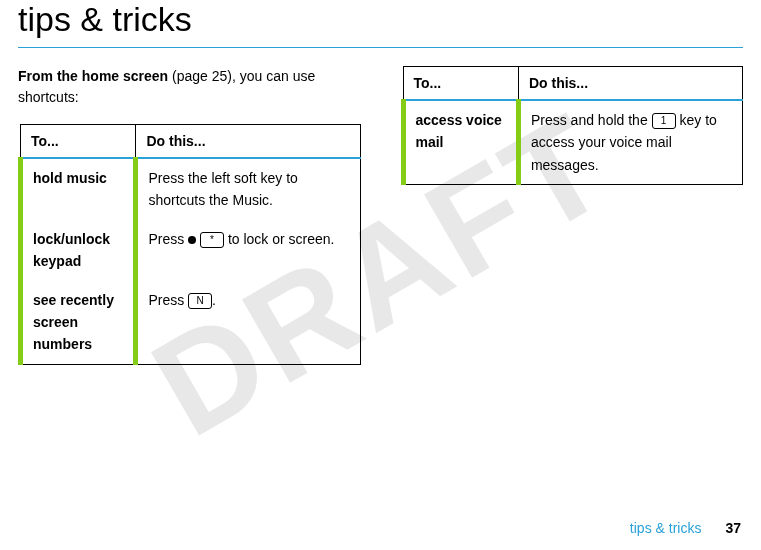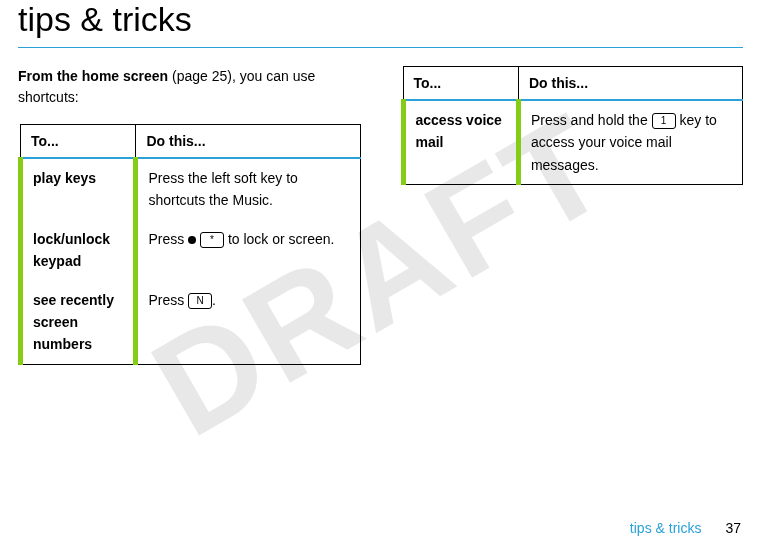--- a/index.html
+++ b/index.html
@@ -123,21 +123,21 @@
     bottom: 14px;
     right: 20px;
     font-size: 14px;
     z-index: 1;
   }
   .footer .label {
     color: #2aa1d8;
     margin-right: 24px;
   }
   .footer .pagenum {
-    font-weight: 400;
+    font-weight: 700;
     color: #000;
     margin-top: 8px;
   }
 </style>
 </head>
 <body>
 
 <div class="watermark">DRAFT</div>
 
 <div class="content">
@@ -152,21 +152,21 @@
         <strong>From the home screen</strong><span> (page 25), you can use shortcuts:</span>
       </p>
 
       <table class="shortcut">
         <tbody>
             <tr>
           <th>To...</th>
           <th>Do this...</th>
         </tr>
         <tr>
-          <td>play keys</td>
+          <td>hold music</td>
           <td>Press the left soft key to shortcuts the Music.</td>
         </tr>
         <tr>
           <td>lock/unlock keypad</td>
           <td>
             <span>Press </span><span class="dot"></span><span> </span><span class="keycap">*</span><span> to lock or screen.</span>
           </td>
         </tr>
         <tr>
           <td>see recently screen numbers</td>

